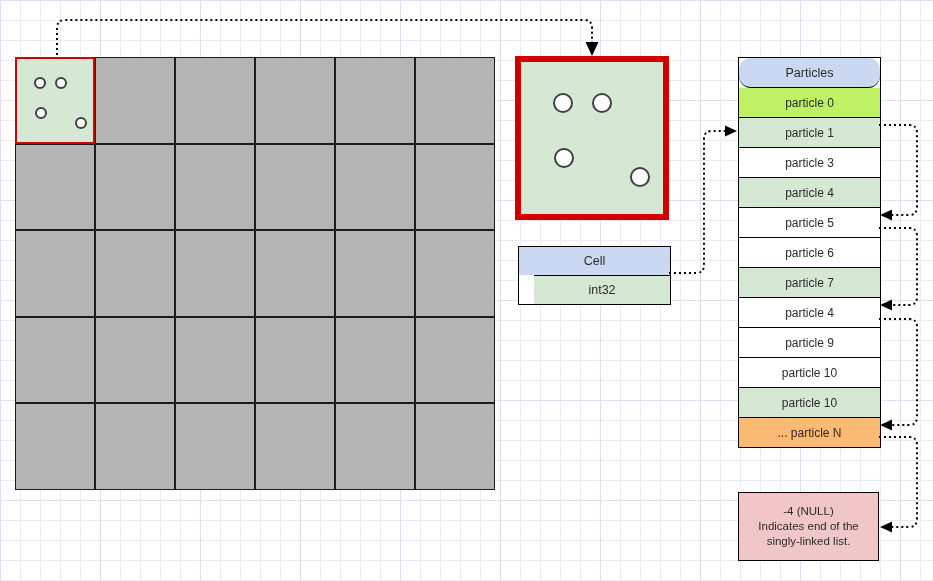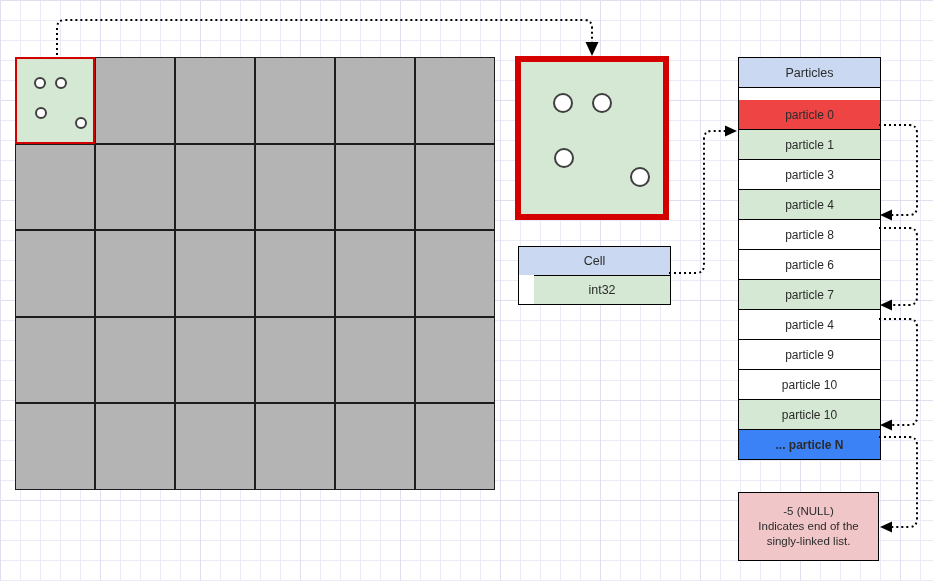--- a/index.html
+++ b/index.html
@@ -34,21 +34,21 @@
 
   
   .cell-struct { position:absolute; left:518px; top:246px; width:151px; border:1px solid #000; z-index:2; background:#fff; }
   .cs-row { height:28px; display:flex; align-items:center; justify-content:center; font-size:12.5px; }
   .cs-row + .cs-row { border-top:1px solid #000;margin-left:15px; }
 
   
   .particles-table { position:absolute; left:738px; top:57px; width:141px; border:1px solid #000; z-index:2; background:#fff; }
   .prow { height:29px; display:flex; align-items:center; justify-content:center; font-size:12px; border-bottom:1px solid #000; background:#fff; }
   .prow:last-child { border-bottom:none; }
-  .pt-header { font-size:12.5px; }
+  .pt-header { font-size:12.5px;border-radius:12px; }
 
   
   .null-box { position:absolute; left:738px; top:492px; width:141px; height:69px; box-sizing:border-box; border:1px solid #000; z-index:2;
     display:flex; flex-direction:column; align-items:center; justify-content:center; text-align:center; font-size:11.5px; line-height:15px; }
 </style>
 </head>
 <body>
 
 <div class="canvas">
 
@@ -118,34 +118,34 @@
     </div>
 
   <div class="cell-struct">
     <div class="cs-row" id="cs-title" style="background: rgb(202, 216, 242);">Cell</div>
     <div class="cs-row" id="cs-field" style="background: rgb(213, 232, 212);">int32</div>
   </div>
 
   <div class="particles-table">
     <div class="prow pt-header" id="pt-header" style="background: rgb(202, 216, 242);">Particles</div>
     <div id="particles-rows">
-        <div class="prow" style="background: #ef4444; margin-top: 12px;">particle 0</div>
+        <div class="prow" style="background: #bef264;">particle 0</div>
         <div class="prow" style="background: rgb(213, 232, 212);">particle 1</div>
         <div class="prow" style="background: rgb(255, 255, 255);">particle 3</div>
         <div class="prow" style="background: rgb(213, 232, 212);">particle 4</div>
-        <div class="prow" style="background: rgb(255, 255, 255);">particle 8</div>
+        <div class="prow" style="background: rgb(255, 255, 255);">particle 5</div>
         <div class="prow" style="background: rgb(255, 255, 255);">particle 6</div>
         <div class="prow" style="background: rgb(213, 232, 212);">particle 7</div>
         <div class="prow" style="background: rgb(255, 255, 255);">particle 4</div>
         <div class="prow" style="background: rgb(255, 255, 255);">particle 9</div>
         <div class="prow" style="background: rgb(255, 255, 255);">particle 10</div>
         <div class="prow" style="background: rgb(213, 232, 212);">particle 10</div>
-        <div class="prow" style="background: #3b82f6; font-weight: bold;">... particle N</div>
+        <div class="prow" style="background: #fdba74;">... particle N</div>
       </div>
   </div>
 
   <div class="null-box" id="null-box" style="background: rgb(241, 198, 200);">
-    <div>-5 (NULL)</div>
+    <div>-4 (NULL)</div>
     <div>Indicates end of the</div>
     <div>singly-linked list.</div>
   </div>
 
 </div>
 
 </body></html>

